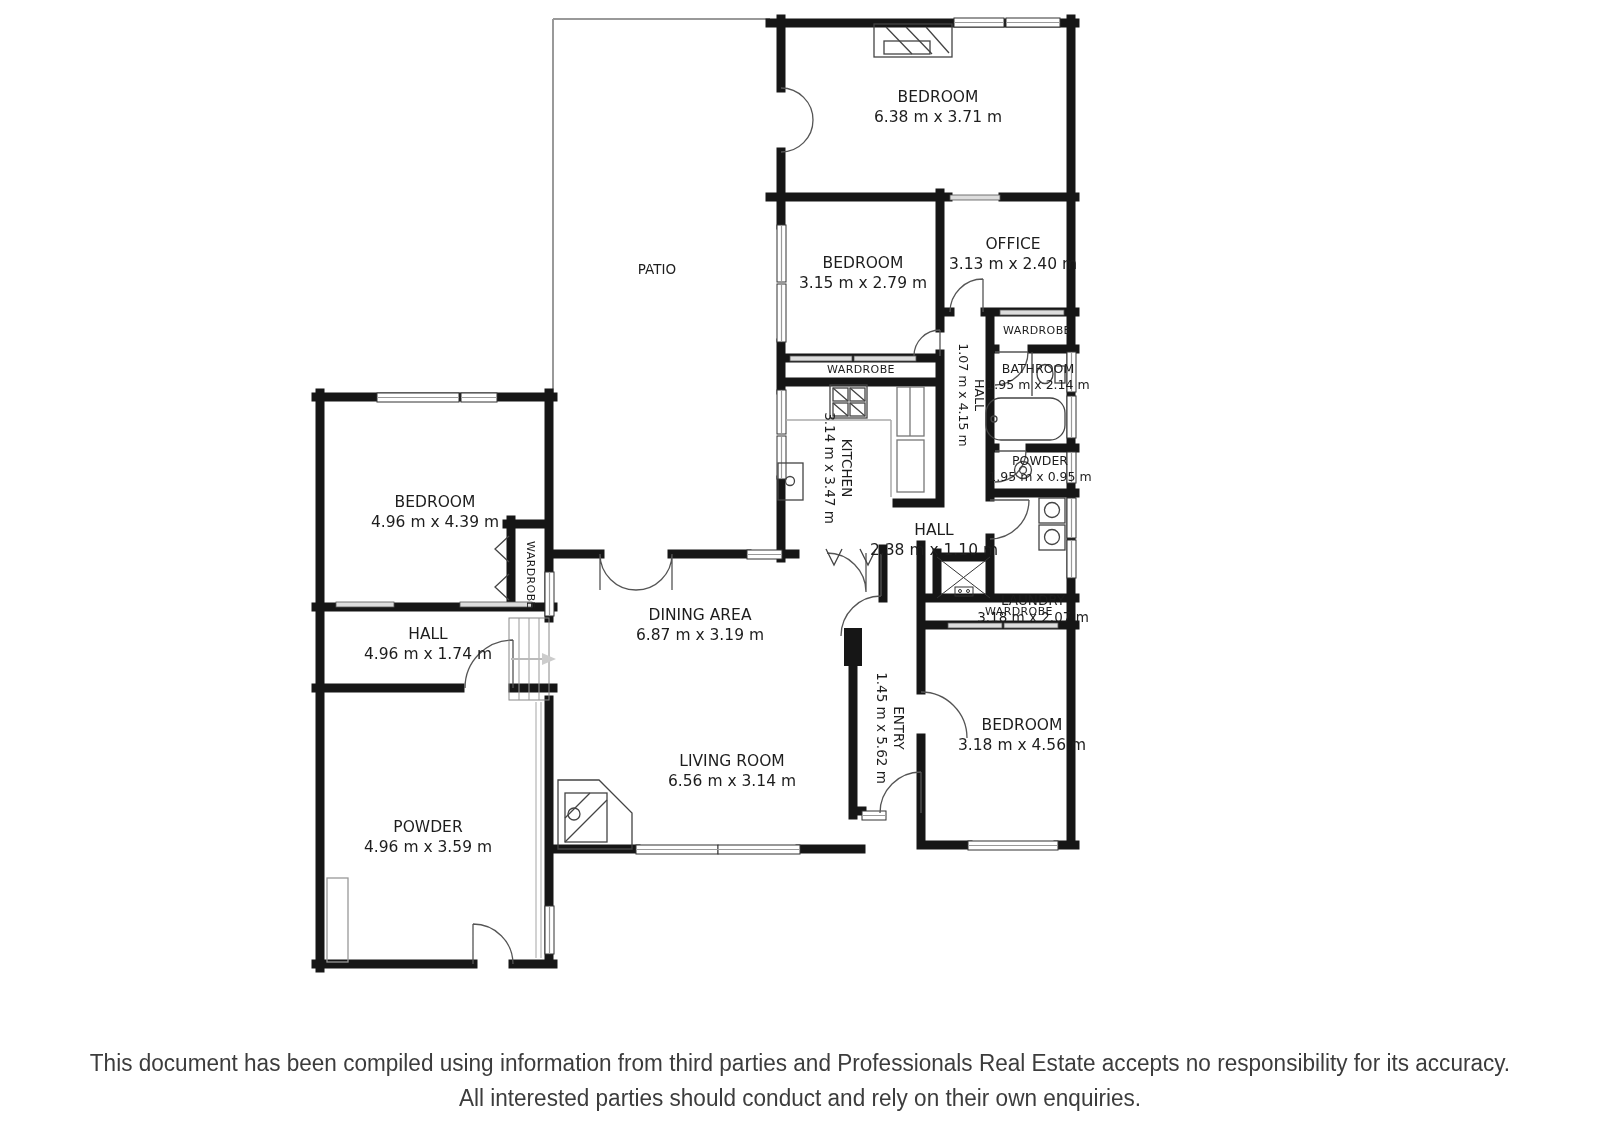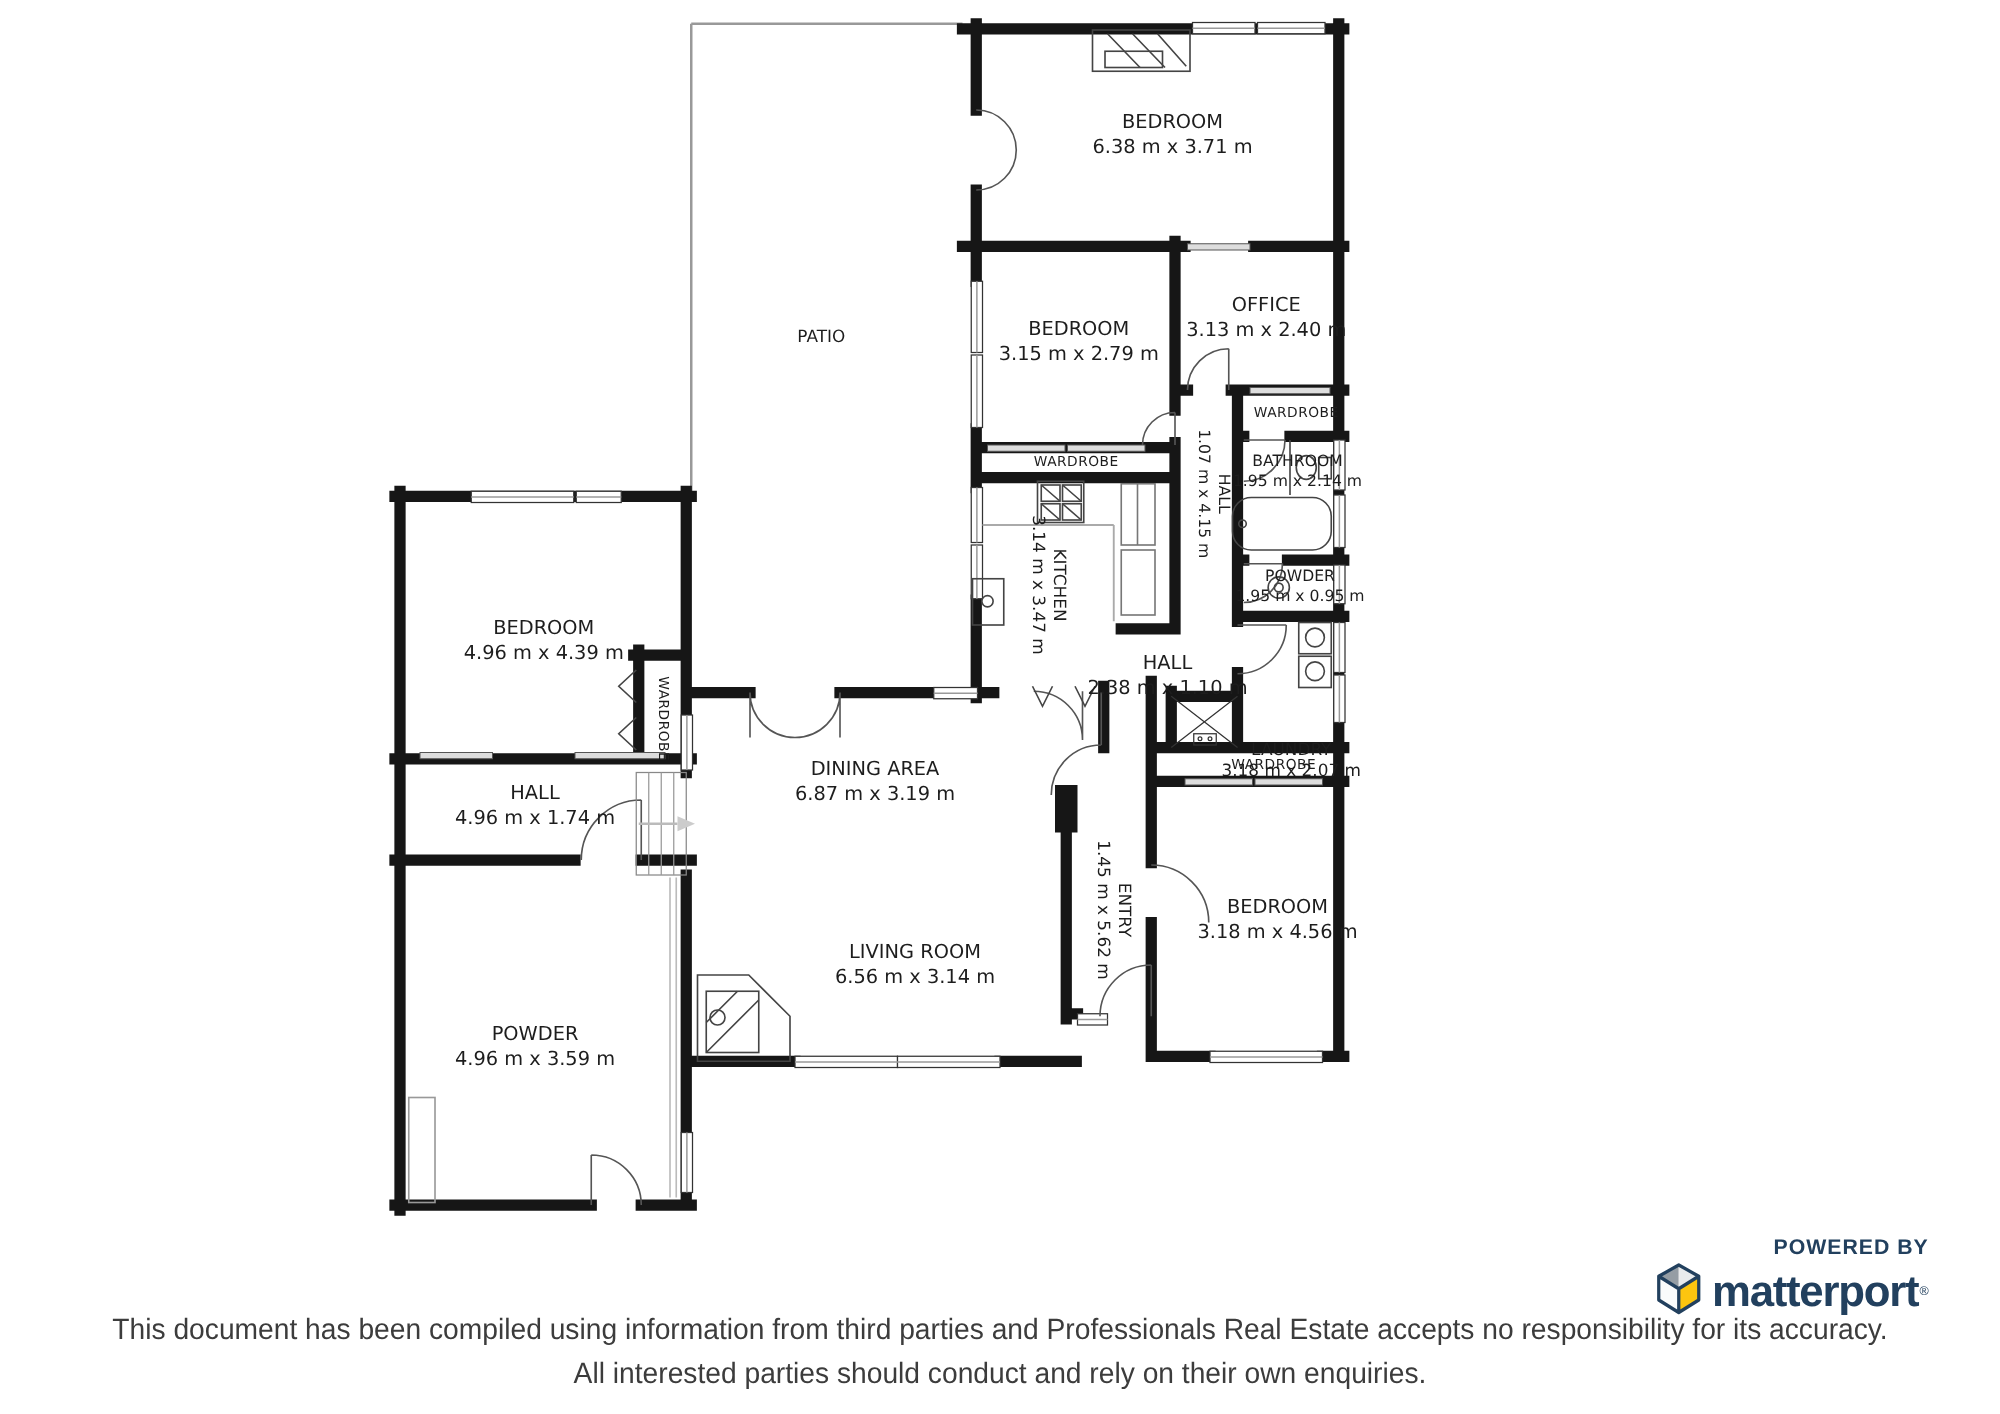--- a/index.html
+++ b/index.html
@@ -280,35 +280,19 @@
     </div>
 <div class="lbl" style="left:700px;top:772px;margin-left:32px;">
       <div>LIVING ROOM</div>
       <div>6.56 m x 3.14 m</div>
     </div>
 <div class="lbl" style="left:428px;top:838px;">
       <div>POWDER</div>
       <div>4.96 m x 3.59 m</div>
     </div>
 
-<div class="brand">
-  <div class="powered">POWERED BY</div>
-  <div class="brandrow">
-    <span>
-      <svg width="38" height="42" viewBox="0 0 38 42">
-        <polygon points="19,2 3,11 19,21" fill="#959da4"></polygon>
-        <polygon points="19,2 35,11 19,21" fill="#e9ebec"></polygon>
-        <polygon points="3,11 19,21 19,40 3,30" fill="#fafbfb"></polygon>
-        <polygon points="35,11 19,21 19,40 35,30" fill="#fcc50f"></polygon>
-        <path d="M19,2 L35,11 V30 L19,40 L3,30 V11 Z M3,11 L19,21 L35,11 M19,21 V40" fill="none" stroke="#22405e" stroke-width="2.6" stroke-linejoin="round"></path>
-      </svg>
-    </span>
-    <span class="wordmark">matterport</span>
-    <span class="reg">®</span>
-  </div>
-</div>
 
 <div class="footer">
   <div>This document has been compiled using information from third parties and Professionals Real Estate accepts no responsibility for its accuracy.</div>
   <div>All interested parties should conduct and rely on their own enquiries.</div>
 </div>
 
 </div>
 
 </body></html>

